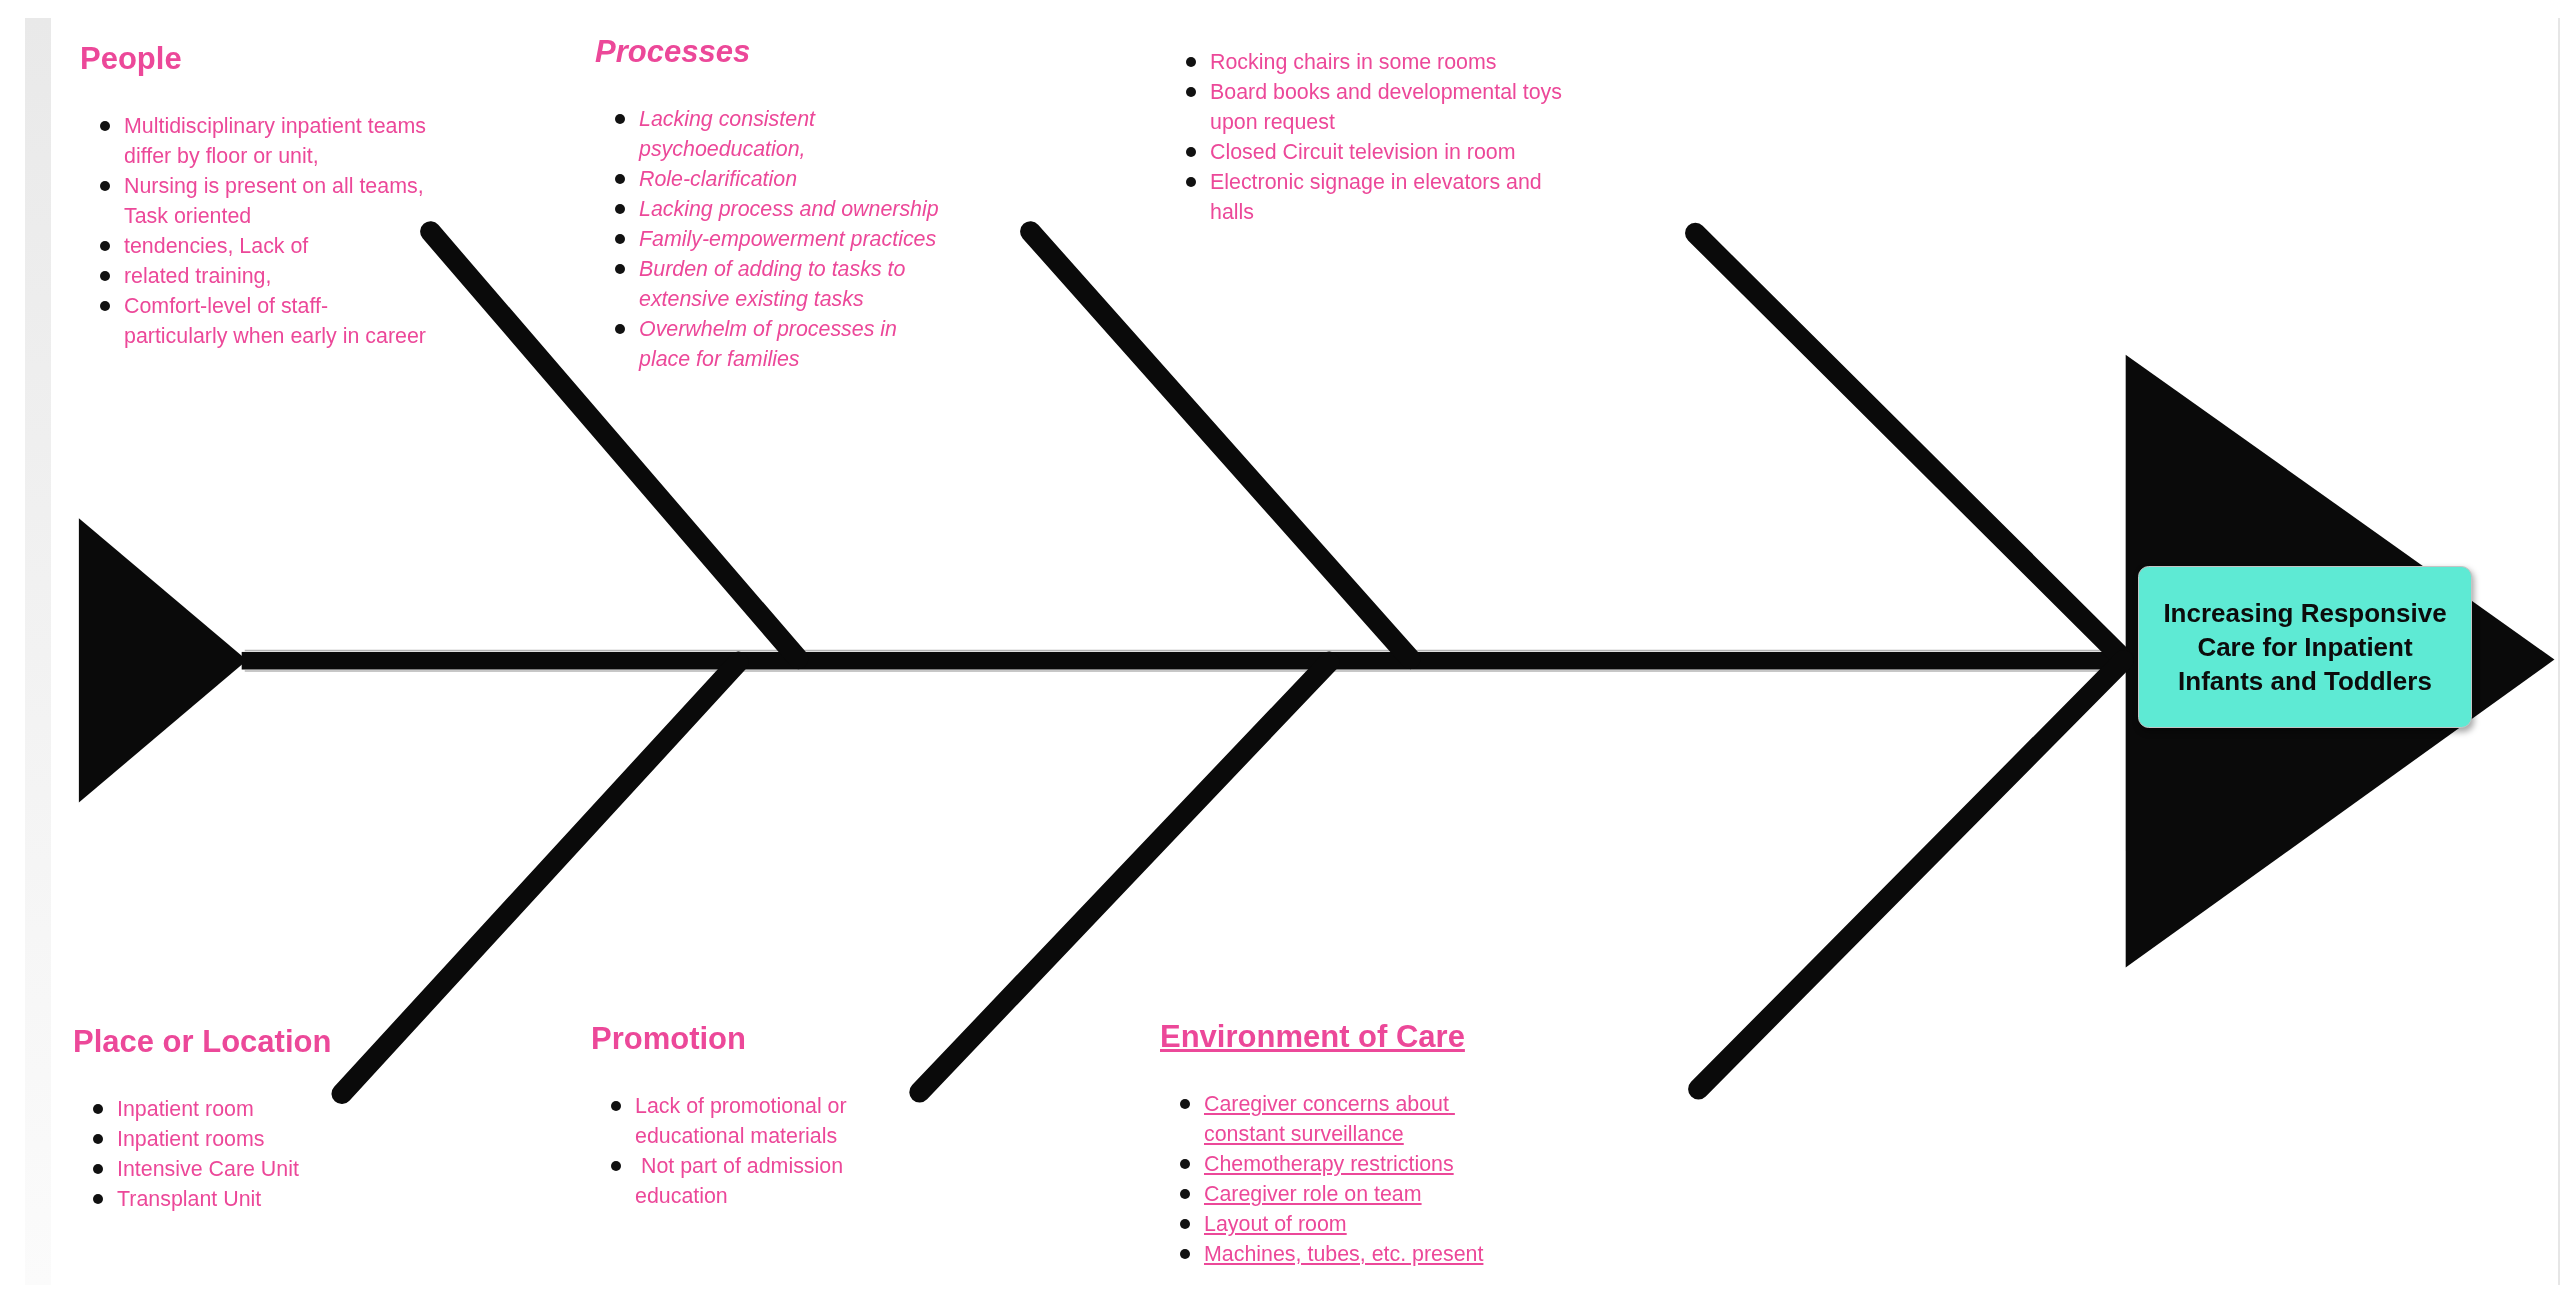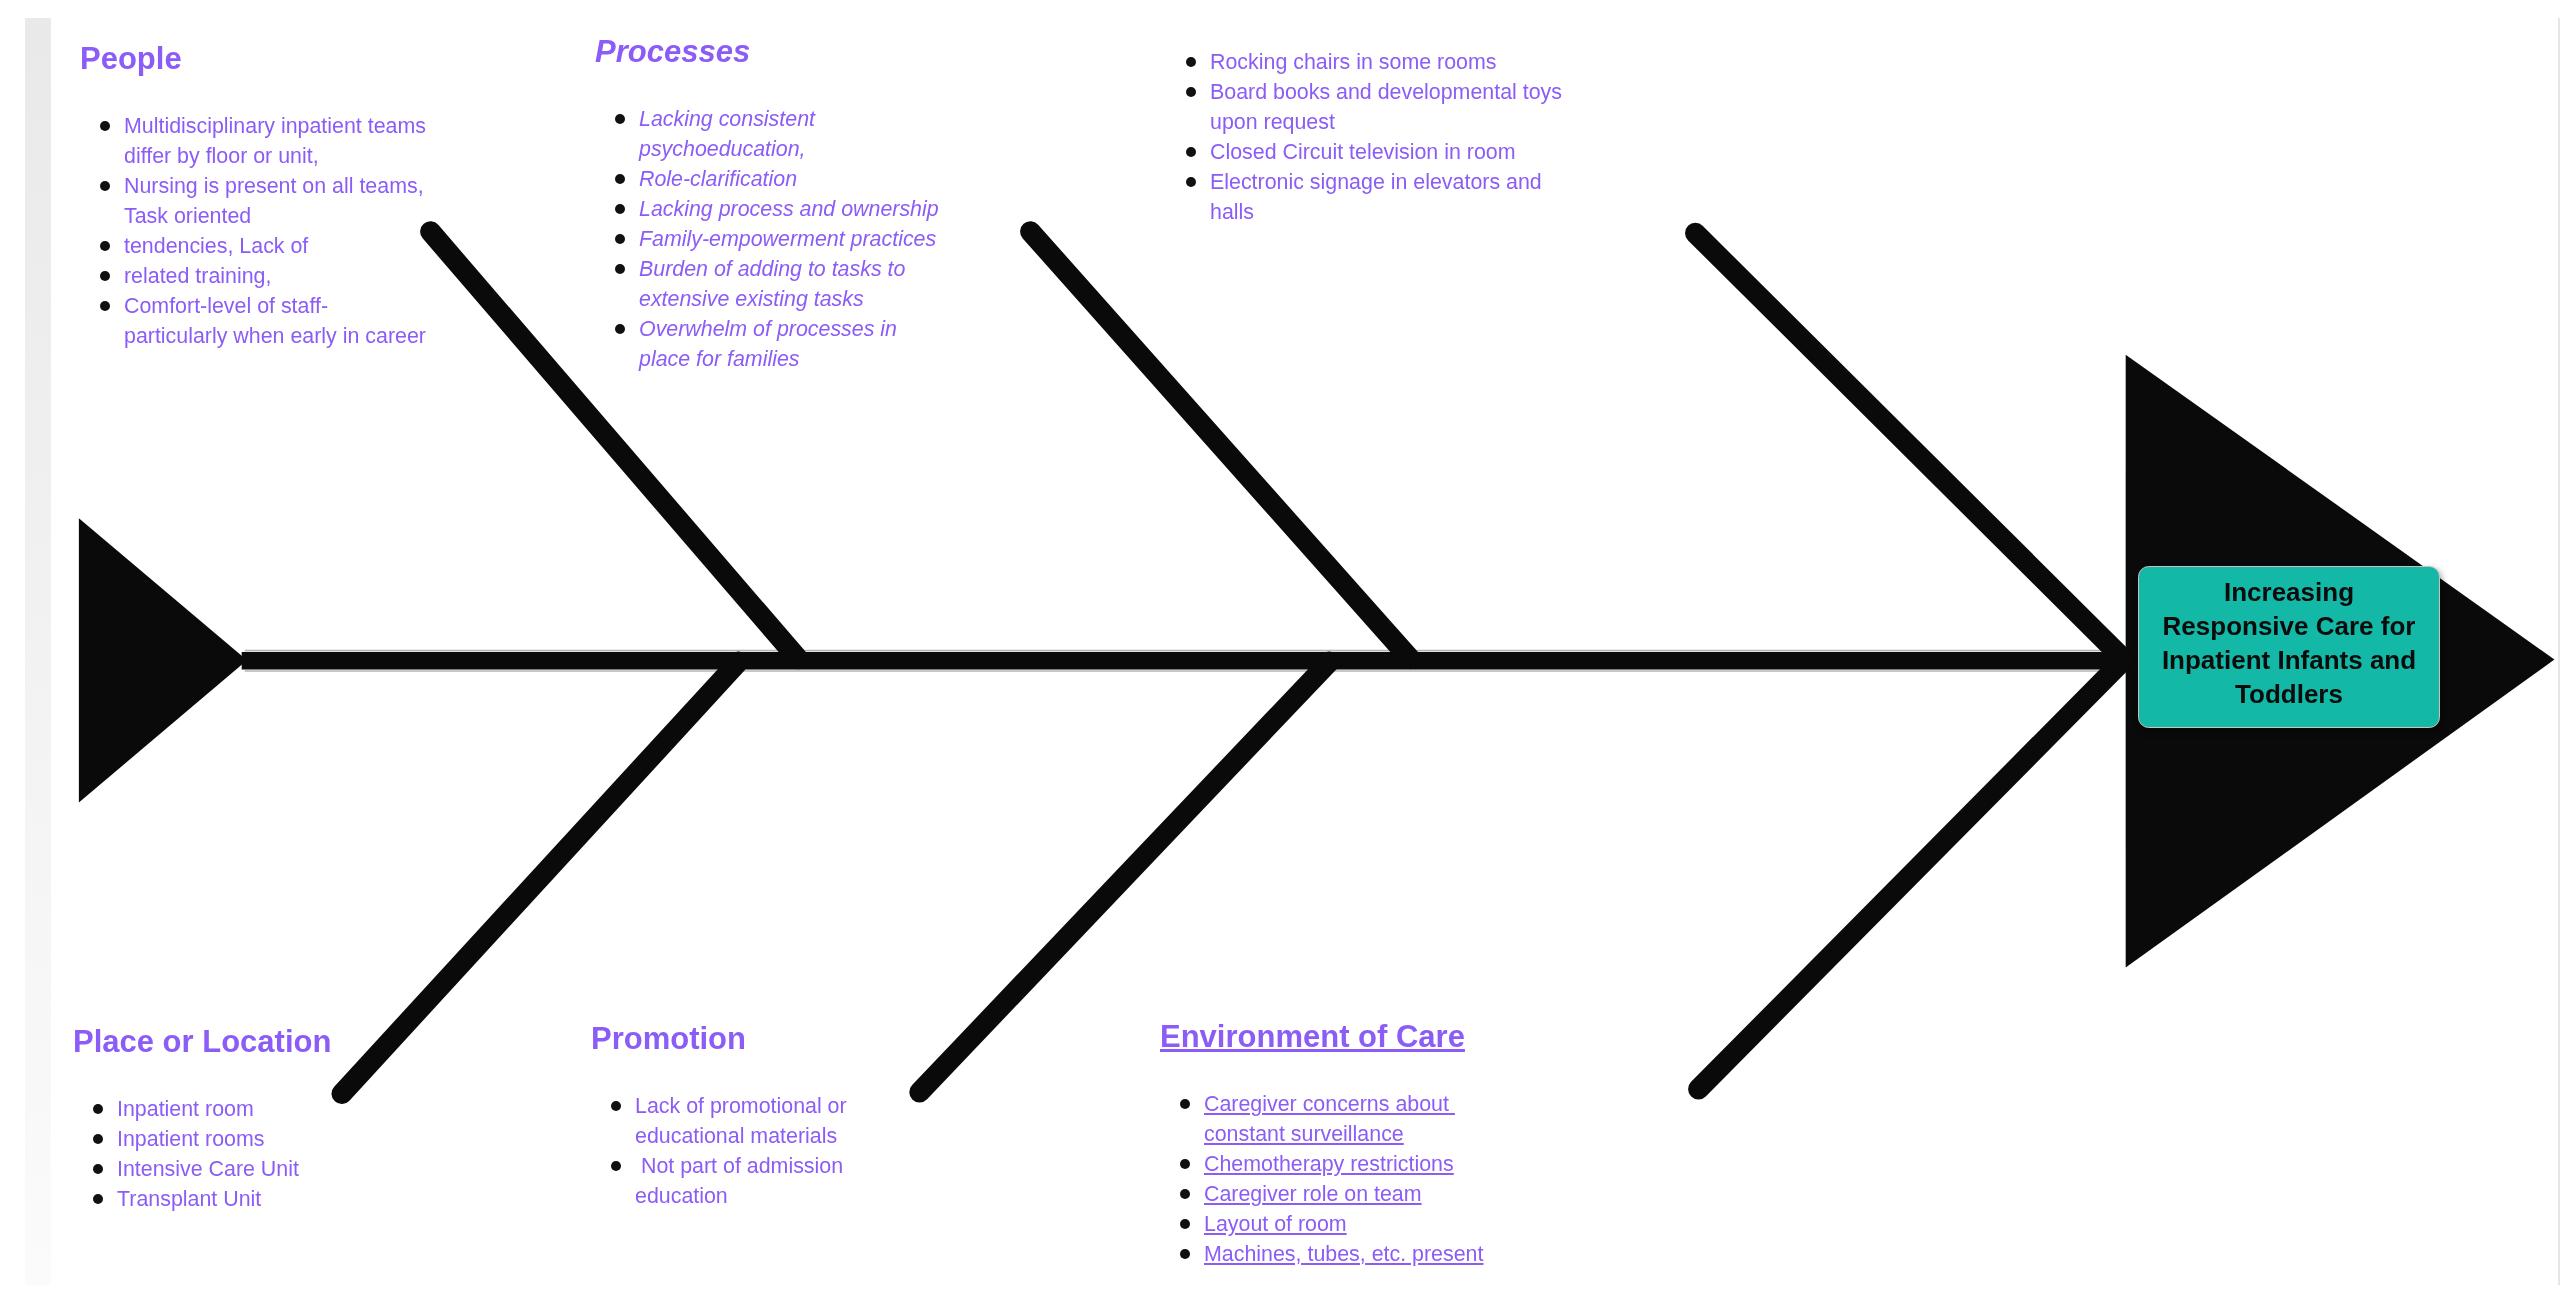--- a/index.html
+++ b/index.html
@@ -42,21 +42,21 @@
     stroke: #0a0a0a;
     stroke-width: 27;
     stroke-linecap: round;
   }
   .spine-hairline {
     stroke: #b5b5b5;
     stroke-width: 2;
   }
   .section {
     position: absolute;
-    color: #8b5cf6;
+    color: #ec4899;
   }
   .section h2 {
     margin: 0 0 34px 0;
     font-size: 31px;
     line-height: 37px;
     font-weight: bold;
     white-space: nowrap;
   }
   .section ul {
     list-style: none;
@@ -88,29 +88,29 @@
   .sec-place       { left: 73px;   top: 1023px; }
   .sec-place ul       { width: 290px; }
   .sec-promotion   { left: 591px;  top: 1020px; }
   .sec-promotion ul   { width: 252px; }
   .sec-environment { left: 1160px; top: 1018px; text-decoration: underline; }
   .sec-environment ul { width: 321px; }
   .head-label {
     position: absolute;
     left: 2138px;
     top: 566px;
-    width: 302px;
+    width: 334px;
     height: 162px;
     box-sizing: border-box;
-    background: #14b8a6;
+    background: #5eead4;
     border: 1.5px solid #c4c4c4;
     border-radius: 10.7px;
     box-shadow: 1.5px 3.1px 6.1px rgba(0,0,0,0.35);
     display: flex;
-    align-items: flex-start;
+    align-items: center;
     justify-content: center;
     text-align: center;
     padding: 7.6px 13.8px;
   }
   .head-label span {
     font-size: 26px;
     line-height: 34px;
     font-weight: bold;
     color: #0c0c0c;
   }

